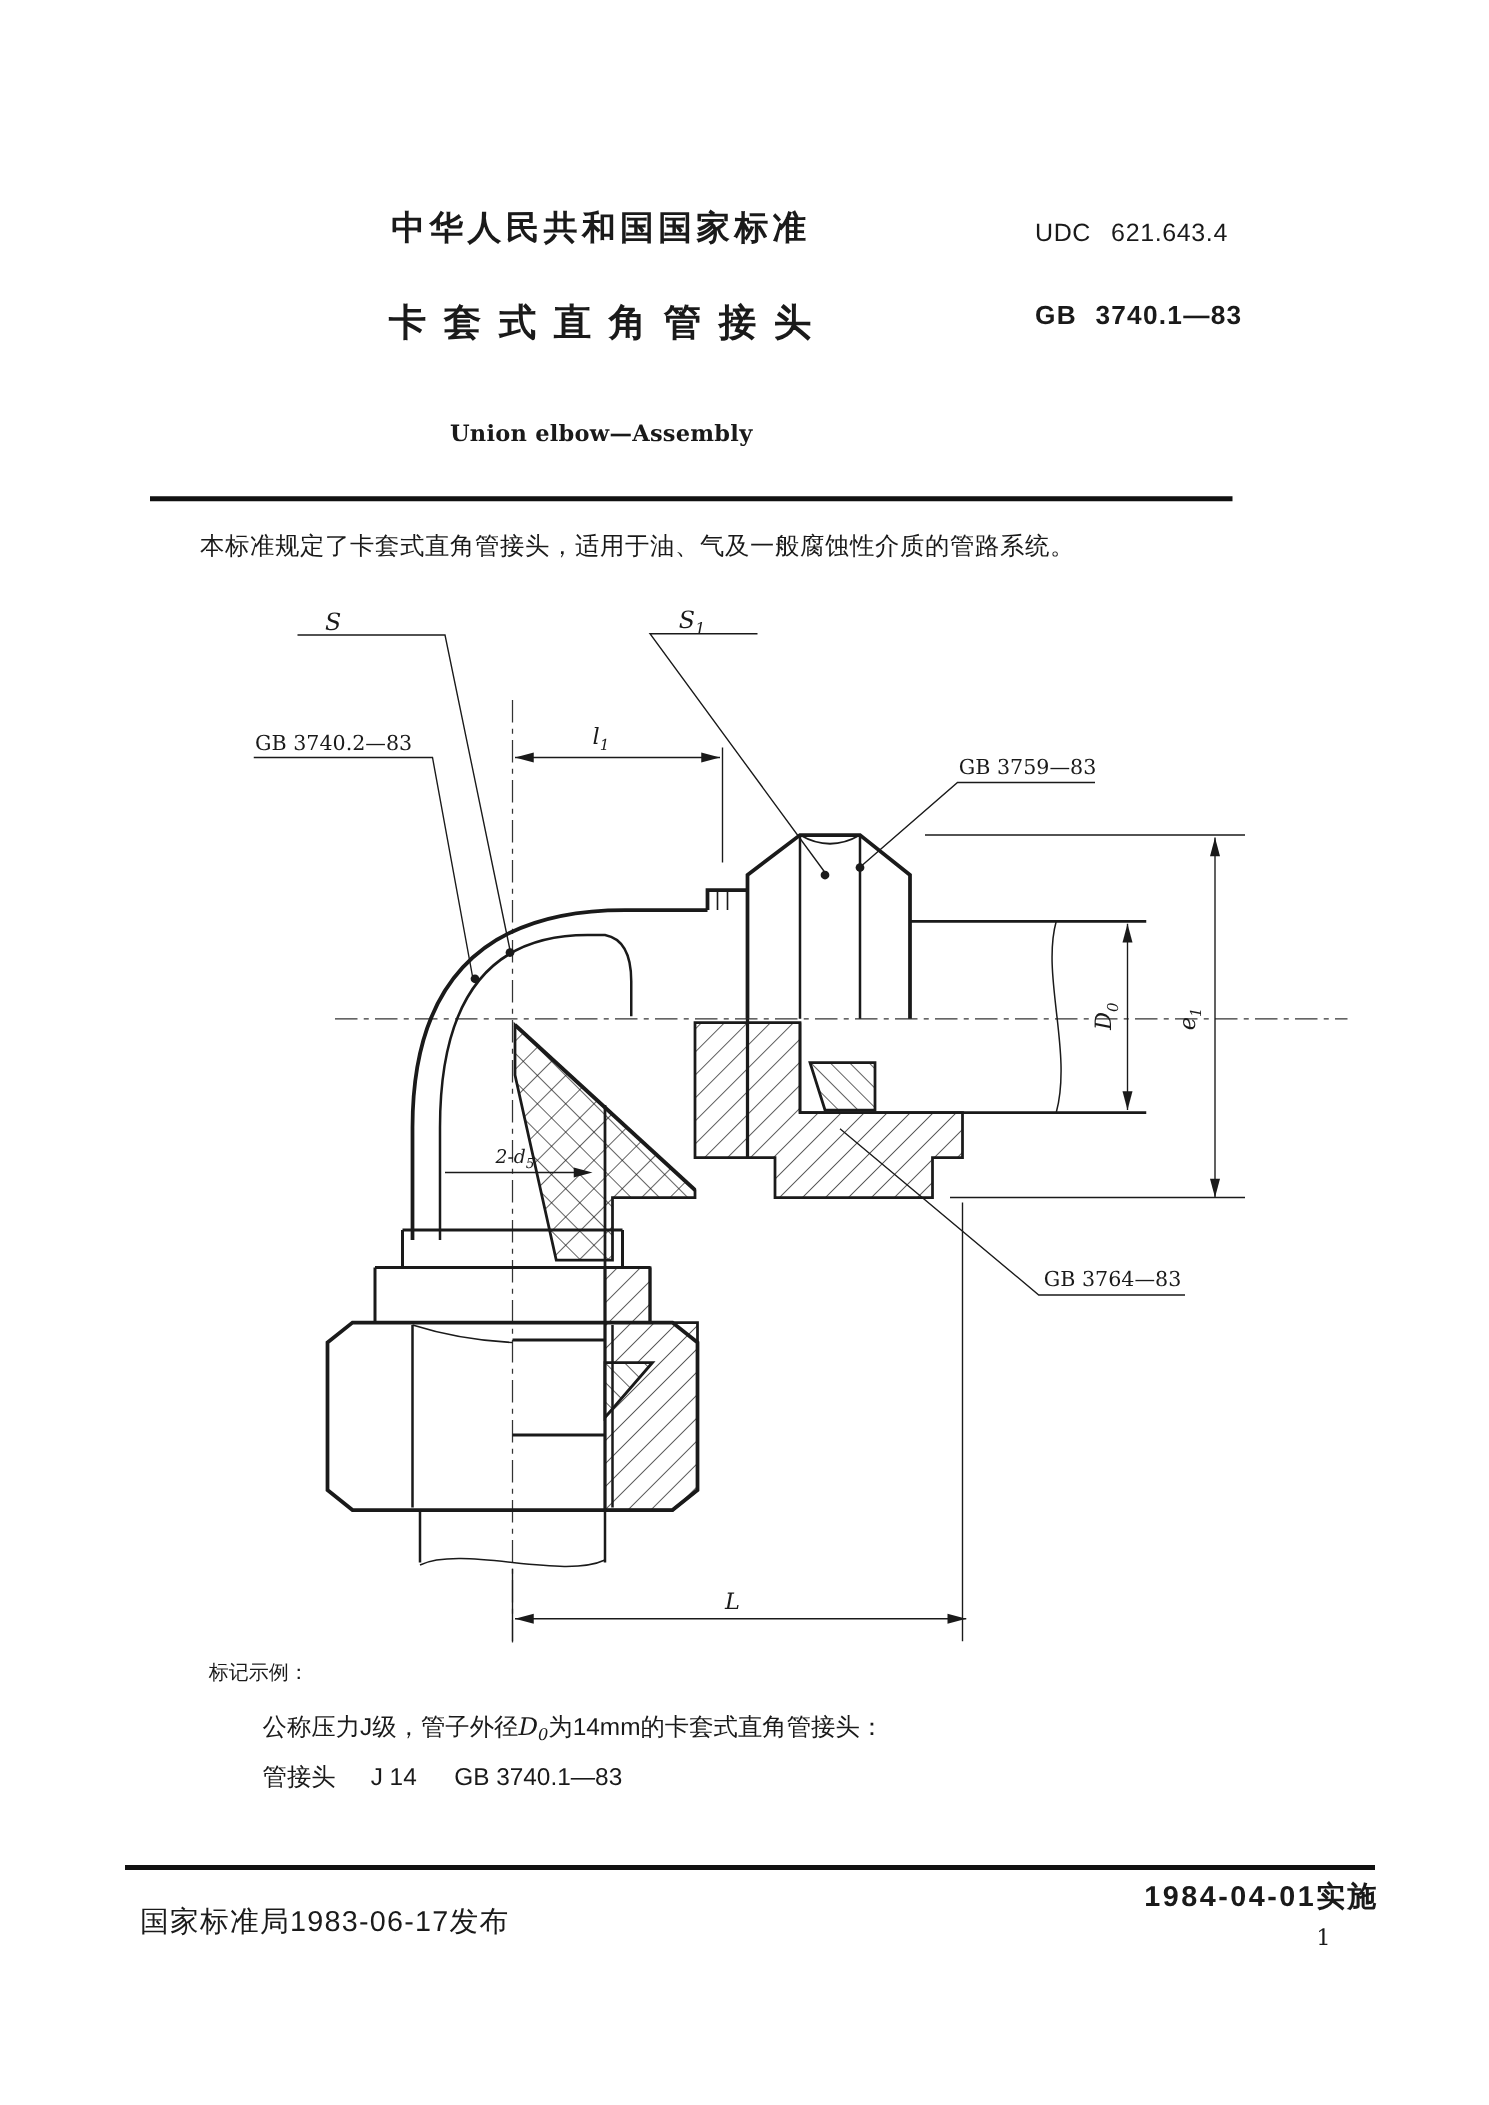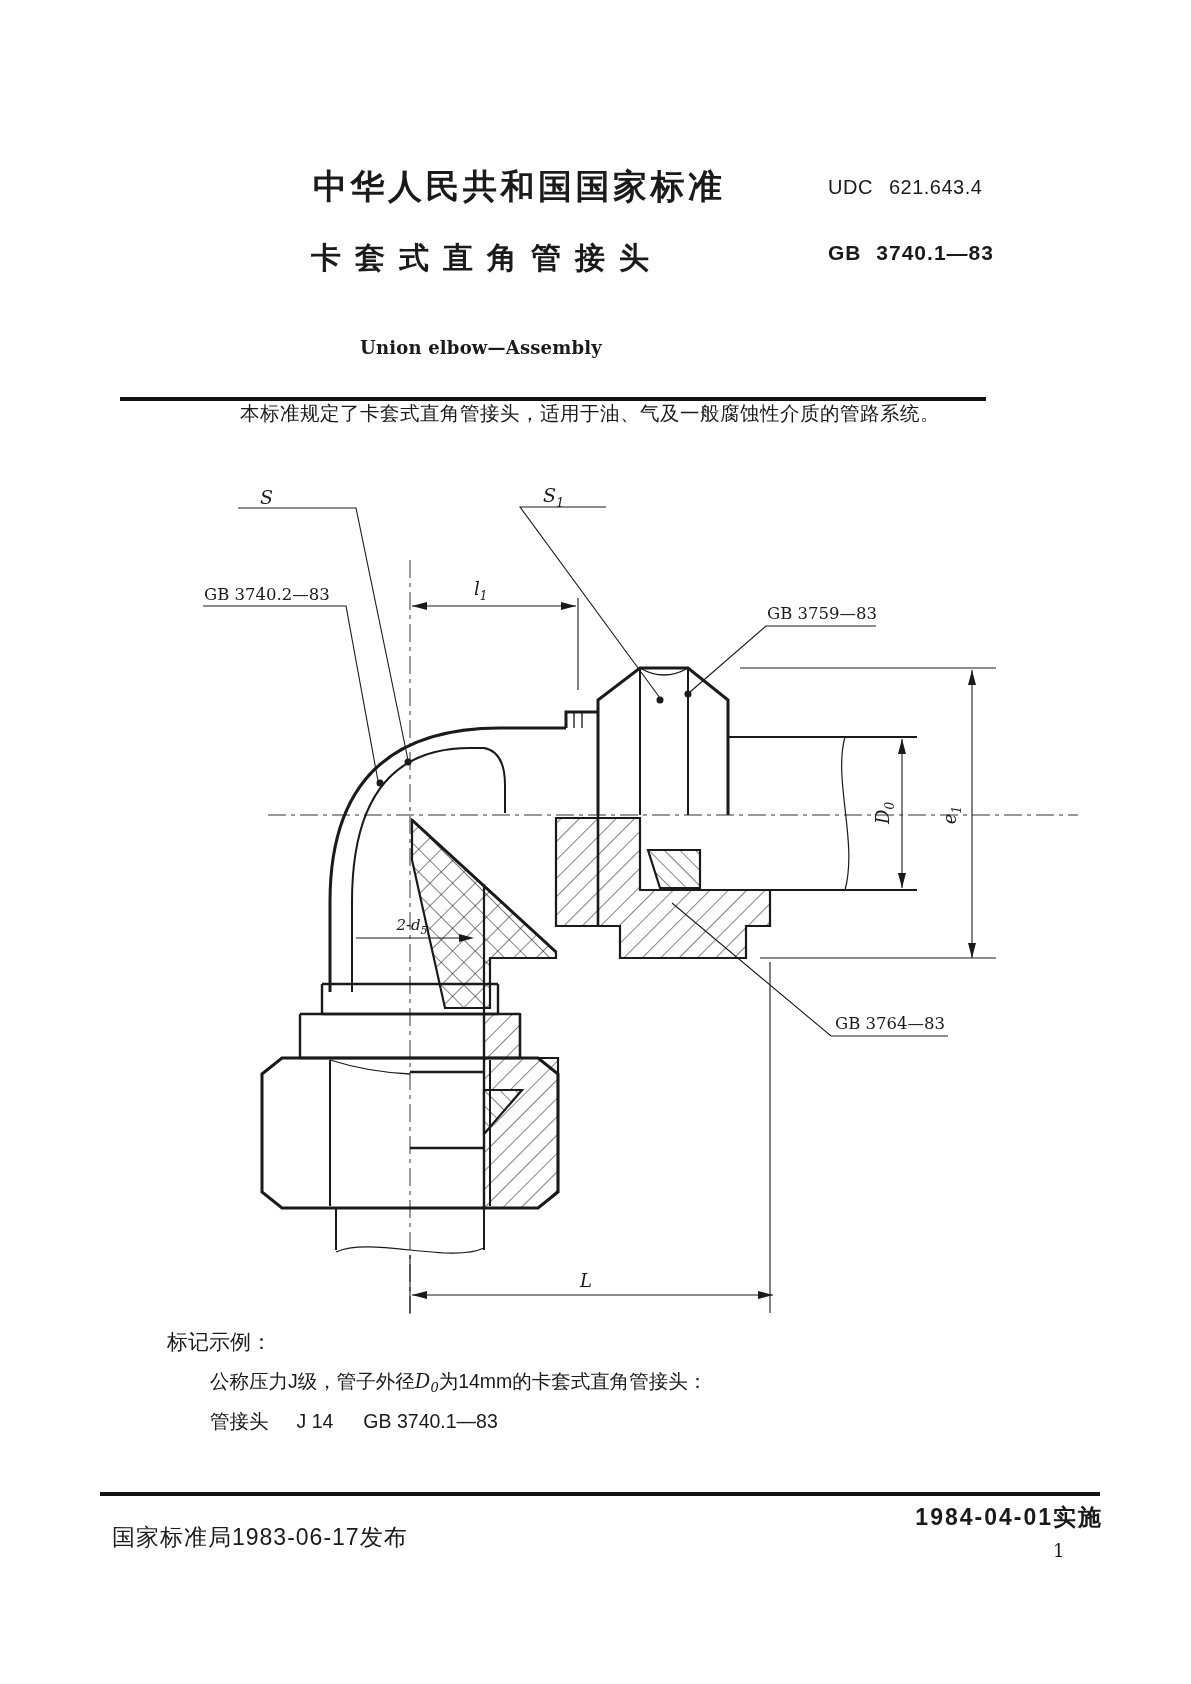--- a/index.html
+++ b/index.html
@@ -2,28 +2,28 @@
 <html><head>
 <meta charset="utf-8">
 <style>
   html,body{margin:0;padding:0;}
   body{
     width:1191px;height:1684px;background:#ffffff;position:relative;
     font-family:"Liberation Sans",sans-serif;color:#1a1a1a;
     -webkit-font-smoothing:antialiased;
   }
   .abs{position:absolute;}
-  .authority{left:313px;top:164px;font-size:34px;font-weight:700;letter-spacing:3.5px;text-align:right;}
+  .authority{left:313px;top:164px;font-size:27px;font-weight:700;letter-spacing:3.5px;text-align:right;}
   .udc{left:828px;top:176px;font-size:20px;font-weight:400;letter-spacing:.5px;word-spacing:10px;}
   .title-cn{left:311px;top:238px;font-size:30px;font-weight:700;letter-spacing:14px;white-space:nowrap;}
   .std-no{left:828px;top:241px;font-size:21px;font-weight:700;letter-spacing:1px;word-spacing:8px;}
   .title-en{left:360px;top:301px;font-size:18px;font-weight:700;font-family:"DejaVu Serif",serif;letter-spacing:.2px;margin-top:36px;}
   .rule-top{left:120px;top:397px;width:866px;height:4px;background:#111;}
-  .scope{left:160px;top:400px;width:860px;font-size:19.5px;letter-spacing:.5px;text-align:center;}
-  .mark-head{left:167px;top:1328px;font-size:21px;}
+  .scope{left:160px;top:423px;width:860px;font-size:19.5px;letter-spacing:.5px;}
+  .mark-head{left:167px;top:1328px;font-size:16px;}
   .mark-line1{left:210px;top:1368px;font-size:19.5px;}
   .mark-line2{left:210px;top:1408px;font-size:19.5px;}
   .mark-line2 .gap1{margin-left:28px;}
   .mark-line2 .gap2{margin-left:30px;}
   .sym{font-family:"DejaVu Serif",serif;font-style:italic;}
   .sub{font-size:13px;vertical-align:-4px;}
   .rule-bottom{left:100px;top:1492px;width:1000px;height:4px;background:#111;}
   .issued{left:112px;top:1502px;font-size:23px;font-weight:400;letter-spacing:1px;margin-top:20px;}
   .implemented{right:88px;top:1502px;font-size:23px;font-weight:700;letter-spacing:2px;margin-left:16px;}
   .page-no{left:1053px;top:1540px;font-size:18px;font-family:"DejaVu Serif",serif;}

